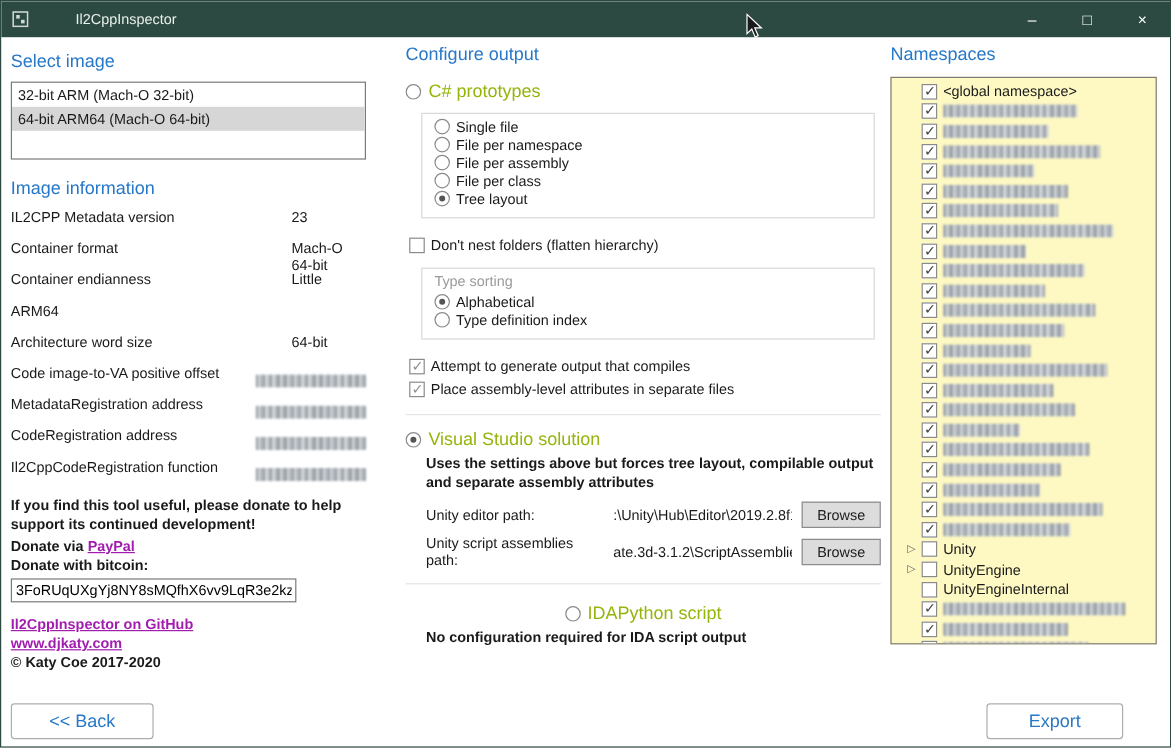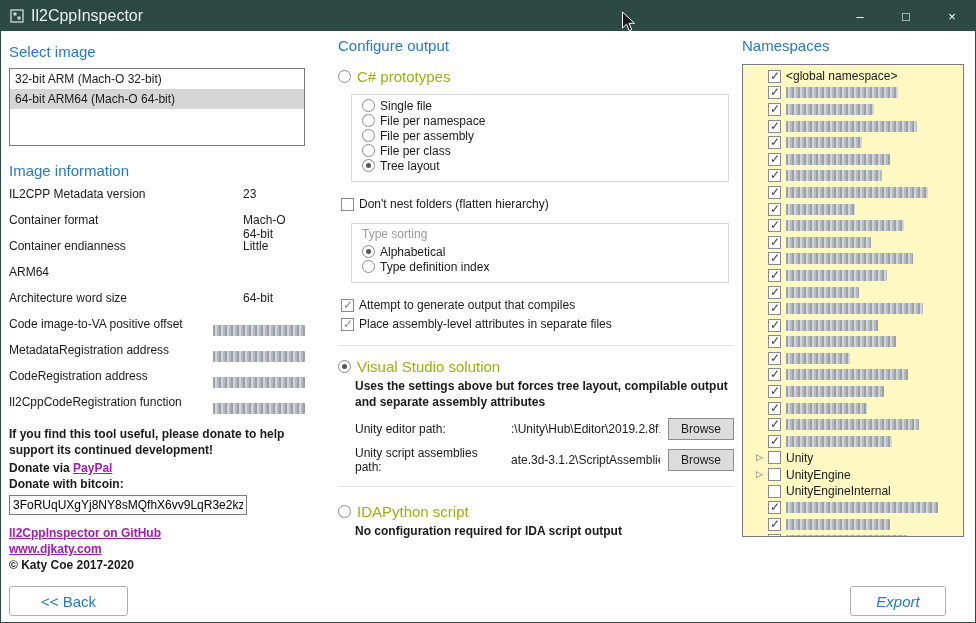--- a/index.html
+++ b/index.html
@@ -3,21 +3,21 @@
 <meta charset="utf-8">
 <style>
   * { box-sizing: border-box; margin: 0; padding: 0; }
   html, body { background: #6b6b6b; }
   body { font-family: "Liberation Sans", sans-serif; font-size: 12px; color: #1a1a1a; }
   .window { position: relative; width: 976px; height: 623px; background: #fff; border: 1px solid #2c4a41; overflow: hidden; }
 
   
   .titlebar { height: 30px; background: #2c4a41; display: flex; align-items: center; color: #fff; }
   .app-icon { width: 14px; height: 14px; margin: 0 7px 0 9px; flex: none; }
-  .titlebar .title { font-size: 16px; color: #e9efec; }
+  .titlebar .title { font-size: 12px; color: #e9efec; margin-left: 32px; }
   .win-btns { margin-left: auto; display: flex; height: 100%; }
   .win-btn { width: 46px; height: 100%; display: flex; align-items: center; justify-content: center; font-size: 13px; color: #fff; }
   .cursor { position: absolute; left: 620px; top: 10px; z-index: 50; }
 
   
   h2 { font-size: 15px; font-weight: 400; color: #2778c8; }
   p { line-height: 16px; font-weight: bold; }
   a { color: #a21caf; text-decoration: underline; cursor: default; }
   .col { position: absolute; top: 36px; }
   .sep { border-top: 1px solid #e4e4e4; margin-top: 12px; }
@@ -31,21 +31,21 @@
   .redacted { display: inline-block; height: 11px; border-radius: 1px; align-self: center;
     background: repeating-linear-gradient(90deg, #9aa0a6 0 2px, #d2d6da 2px 4px, #b4bac0 4px 6px),
                 repeating-linear-gradient(0deg, rgba(255,255,255,.35) 0 2px, rgba(0,0,0,.10) 2px 4px);
     filter: blur(0.7px); }
 
   .big-btn { position: absolute; top: 585px; height: 30px; background: #fff; border: 1px solid #adadad; border-radius: 3px; color: #2778c8; font-size: 15px; font-family: inherit; display: flex; align-items: center; justify-content: center; }
 
   
   .col-left { left: 8px; width: 296px; }
   .col-left h2 { margin: 6px 0 8px; }
-  .listbox { width: 296px; height: 78px; border: 1px solid #7a7a7a; background: #fff; overflow: hidden; }
+  .listbox { width: 296px; height: 65px; border: 1px solid #7a7a7a; background: #fff; overflow: hidden; }
   .listbox .li { height: 20px; line-height: 20px; padding-left: 5px; white-space: nowrap; }
   .listbox .li.sel { background: #d6d6d6; }
   .col-left h2.second { margin-top: 16px; }
   .info-table { margin-top: 6px; }
   .info-row { display: flex; height: 26px; gap: 16px; }
   .info-label { width: 218px; }
   .info-value { flex: 1; display: flex; }
   .donate-text { margin-top: 5px; width: 294px; }
   .donate-line { margin-top: 2px; }
   .btc { width: 238px; height: 20px; border: 1px solid #7a7a7a; font-size: 12px; padding: 1px 3px; font-family: inherit; margin-top: 3px; display: block; }
@@ -66,28 +66,28 @@
   .flatten { margin: 13px 0 0 3px; }
   .gb-sorting { margin-top: 10px; }
   .meta-cbs { margin: 13px 0 0 3px; display: flex; flex-direction: column; gap: 1px; }
   .big-radio-row.vs { margin-top: 10px; }
   .desc { margin: 2px 0 0 17px; width: 384px; }
   .vs-fields { margin-top: 8px; }
   .field-row { display: flex; align-items: center; gap: 8px; margin: 0 0 6px 17px; }
   .f-label { width: 148px; flex: none; }
   .f-value { flex: 1; text-align: right; white-space: nowrap; overflow: hidden; }
   .browse { width: 66px; height: 22px; flex: none; font-size: 12px; font-family: inherit; background: #dcdcdc; border: 1px solid #8c8c8c; color: #1a1a1a; }
-  .big-radio-row.ida { margin-top: 14px; }
+  .big-radio-row.ida { margin-top: 14px; justify-content: center; }
 
   
   .col-right { left: 741px; width: 222px; }
   .ns-box { border: 1px solid #7a7a7a; background: #fef9c3; height: 473px; margin-top: 10px; padding: 3px 10px; overflow: hidden; }
   .ns-row { display: flex; align-items: center; gap: 5px; height: 16.6px; position: relative; padding-left: 15px; white-space: nowrap; }
   .expander { position: absolute; left: 3px; top: 2.5px; font-size: 9px; color: #666; }
-  .export { left: 849px; width: 96px; font-style: italic; }
+  .export { left: 821px; width: 114px; }
 </style>
 </head>
 <body>
 
 <div class="window">
 
   <div class="titlebar">
     <svg class="app-icon" viewBox="0 0 14 14">
       <rect x="1" y="1" width="12" height="12" fill="none" stroke="#cfd8d4" stroke-width="1.3"></rect>
       <rect x="3.5" y="3.5" width="3" height="3" fill="#cfd8d4"></rect>

